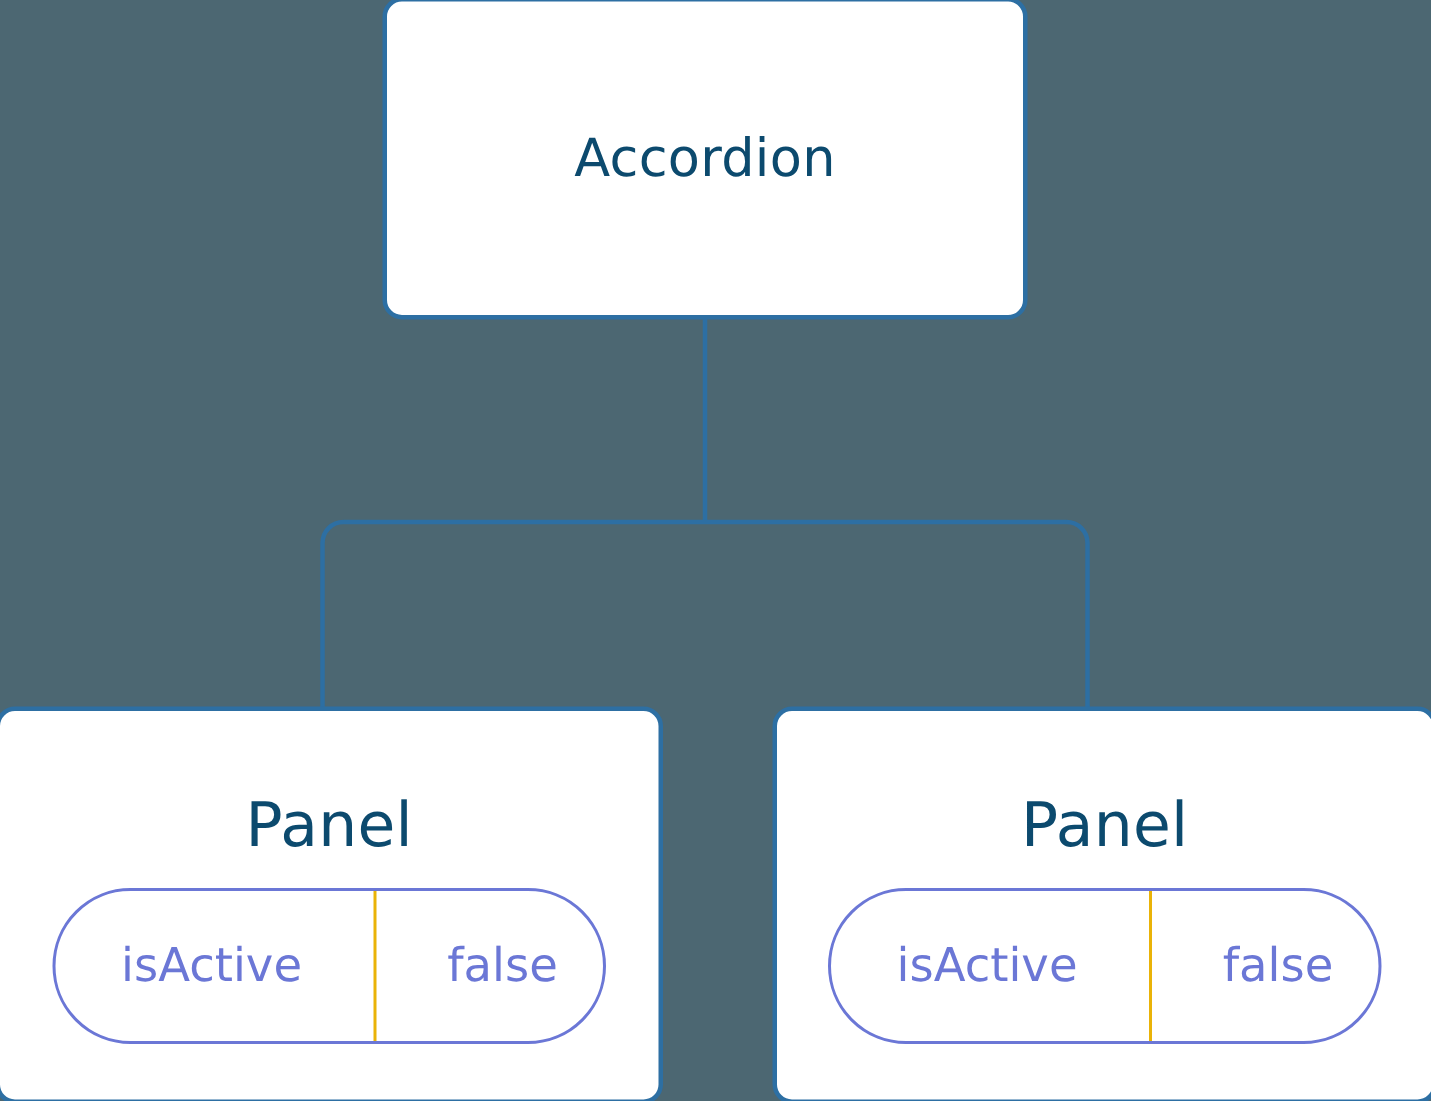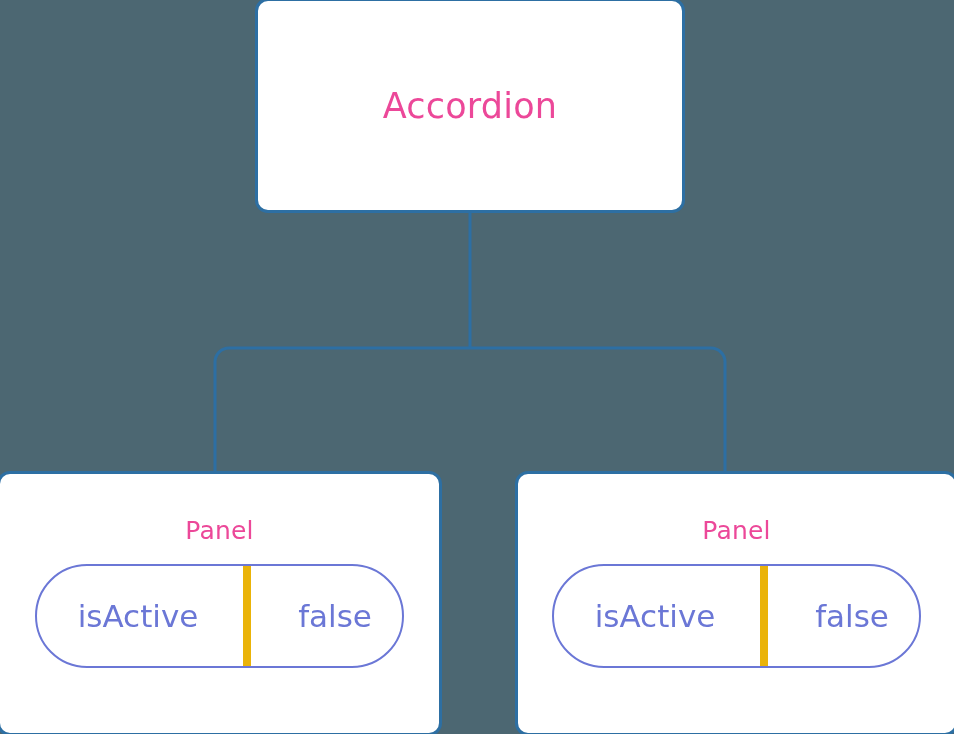--- a/index.html
+++ b/index.html
@@ -39,21 +39,21 @@
     background: #ffffff;
     border: 3px solid #2d6fa3;
     border-radius: 13px;
     box-sizing: border-box;
     display: flex;
     flex-direction: column;
     align-items: center;
   }
 
   .node-title {
-    color: #ec4899;
+    color: #0c4a6e;
     font-weight: 400;
     letter-spacing: 0.2px;
     white-space: nowrap;
   }
 
   
   #node-accordion {
     left: 255px;
     top: -2px;
     width: 430px;
@@ -74,22 +74,23 @@
   }
   #node-panel-0 {
     left: -3px;
     width: 445px;
   }
   #node-panel-1 {
     left: 515px;
     width: 443px;
   }
   .node-panel .node-title {
-    font-size: 25px;
+    font-size: 41px;
     line-height: 1;
+    margin-top: 12px;
   }
 
   
   .prop-pill {
     margin-top: 21px;
     height: 104px;
     border: 2px solid #6b77d6;
     border-radius: 52px;
     box-sizing: border-box;
     display: flex;
@@ -105,21 +106,21 @@
     align-items: center;
     justify-content: center;
     color: #6b77d6;
     font-size: 31px;
     line-height: 1;
     white-space: nowrap;
     box-sizing: border-box;
   }
   .prop-key {
     width: 214px;
-    border-right: 8px solid #eab308;
+    border-right: 2px solid #eab308;
     padding-right: 4px;
   }
   .prop-value {
     flex: 1 1 auto;
     padding-right: 6px;
     margin-left: 23px;
   }
 </style>
 </head>
 <body>

